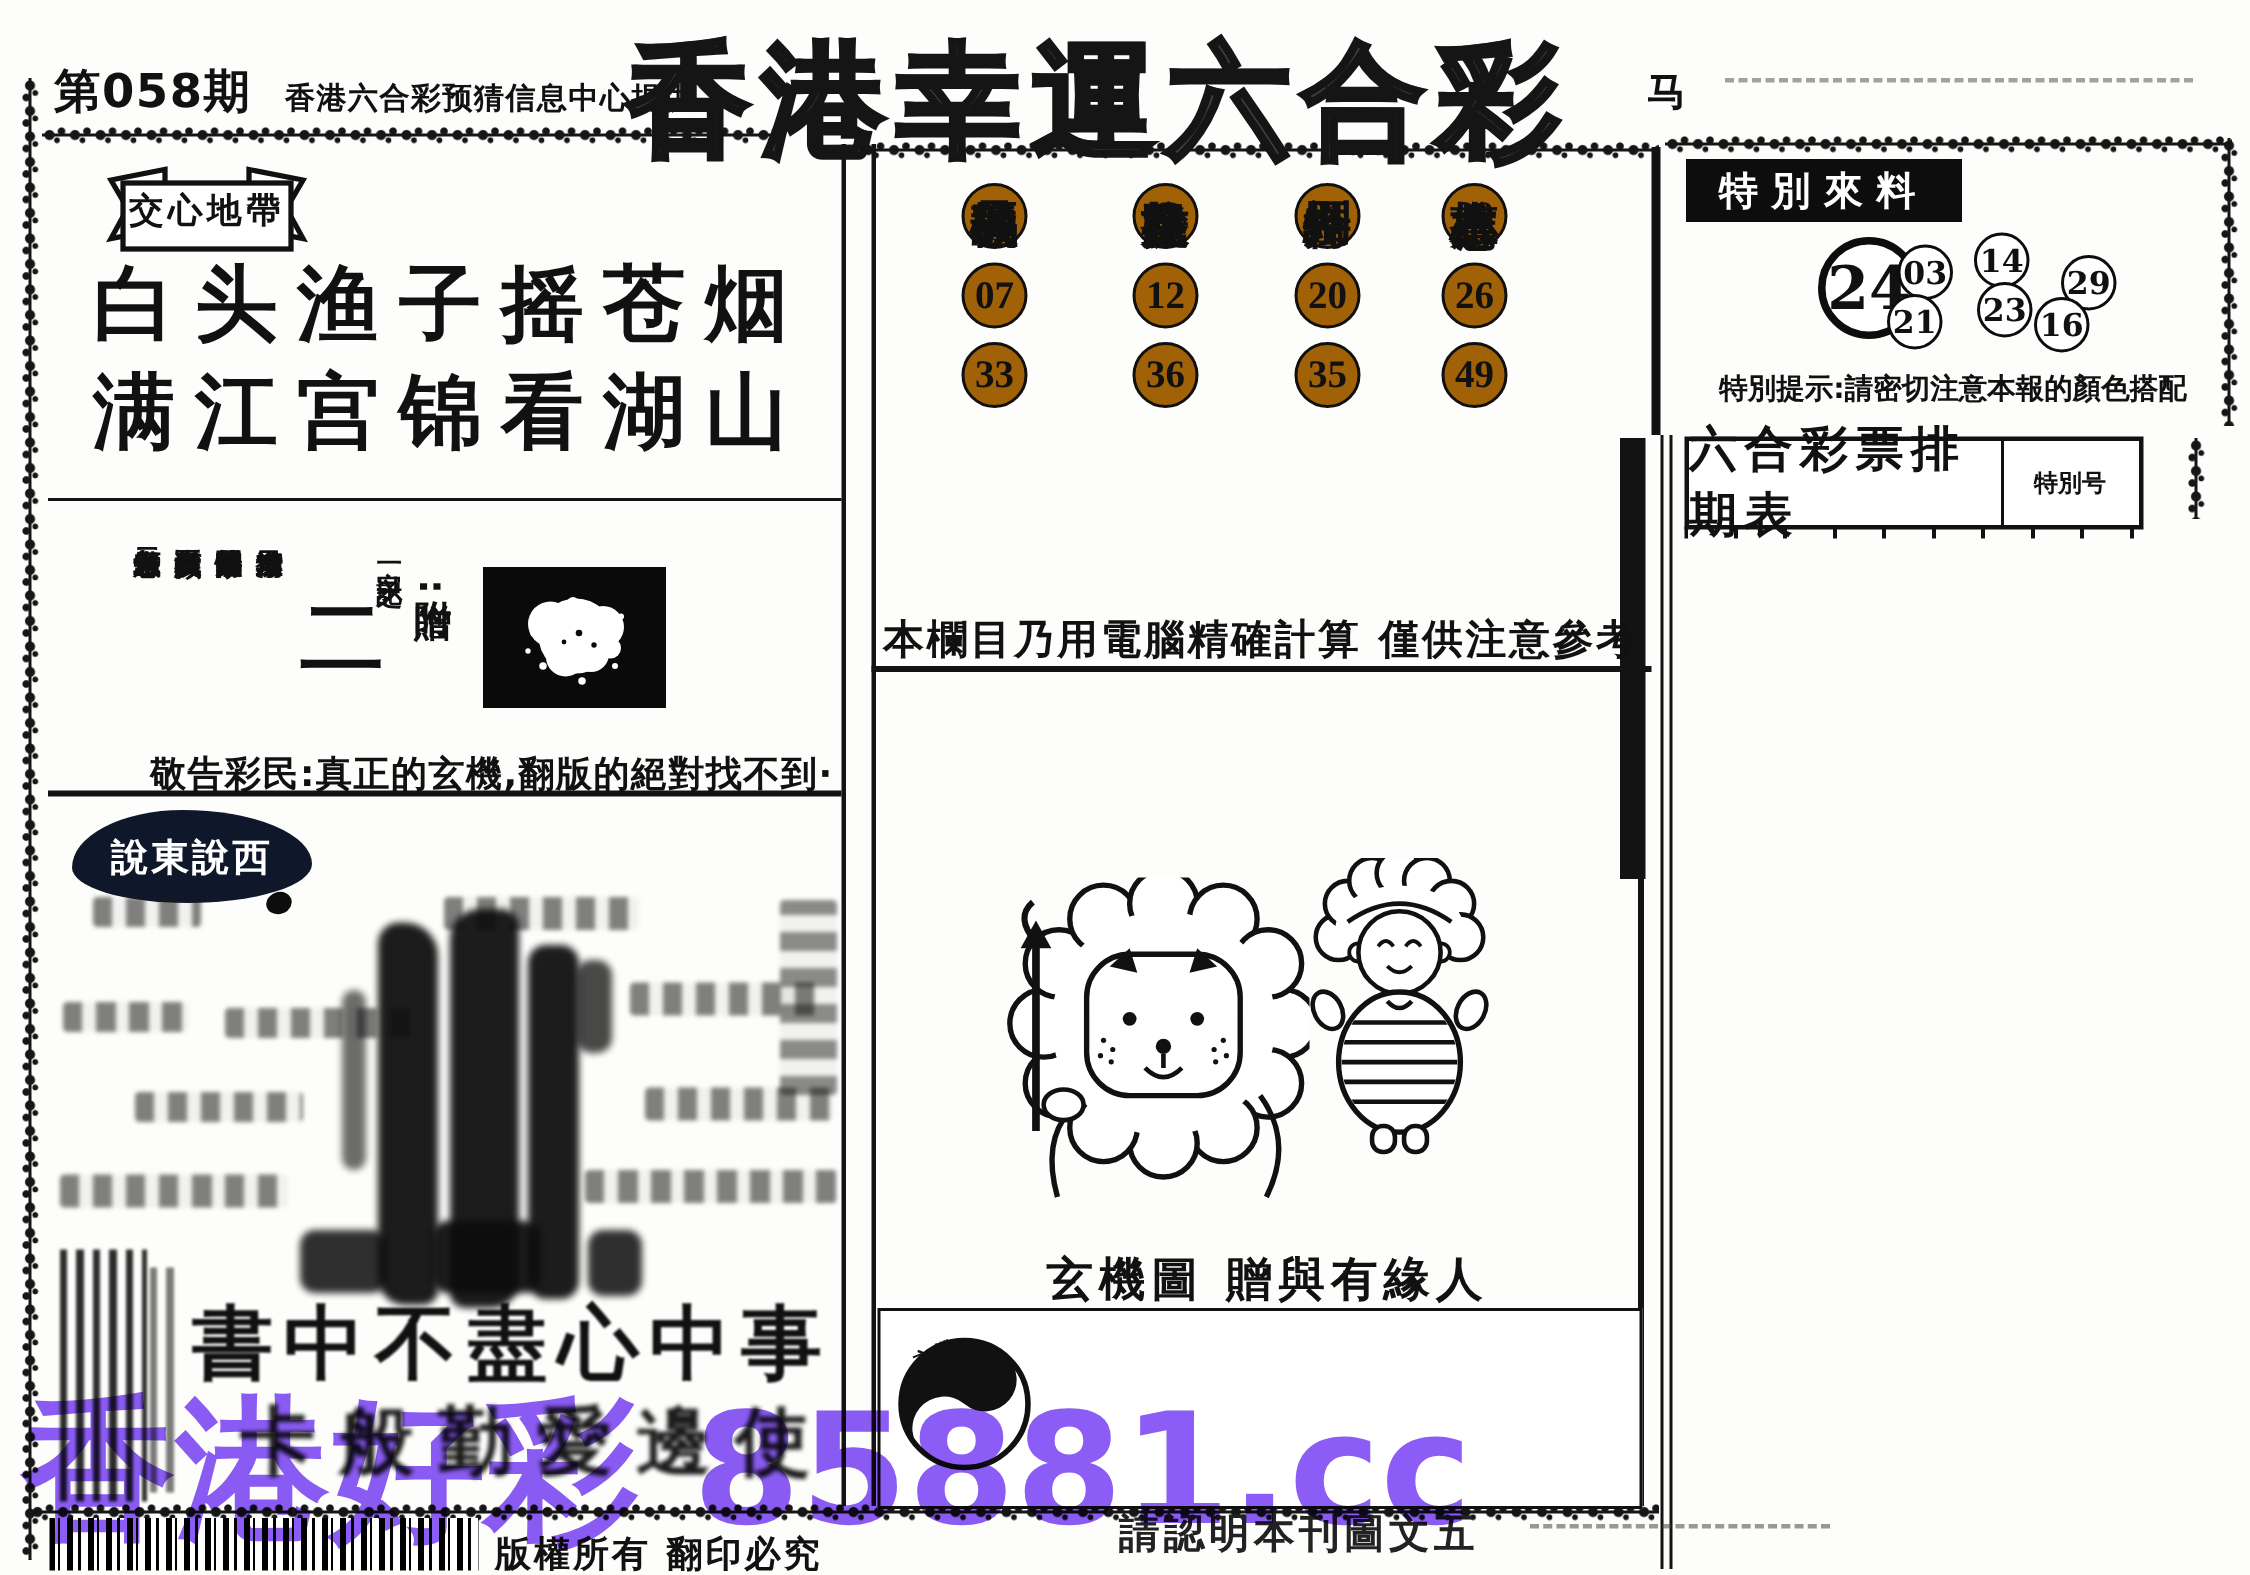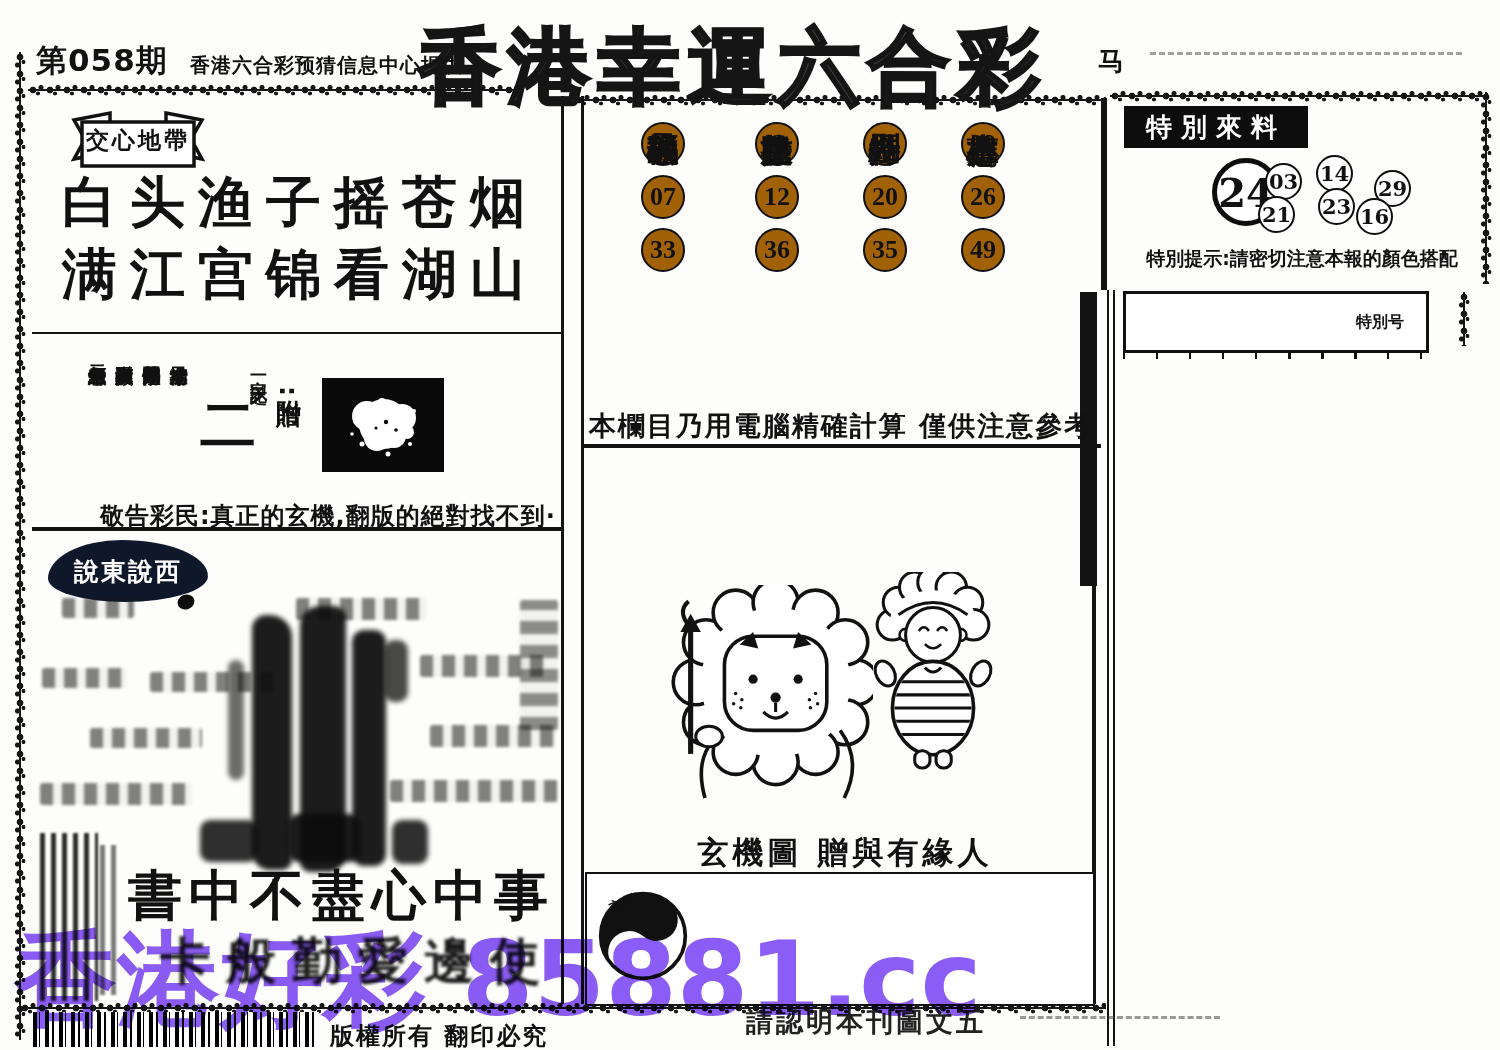--- a/index.html
+++ b/index.html
@@ -208,20 +208,21 @@
 <div class="snum big" style="left:1212px;top:158px;">24</div>
 <div class="snum small" style="left:1265px;top:163px;">03</div>
 <div class="snum small" style="left:1258px;top:196px;">21</div>
 <div class="snum small" style="left:1316px;top:155px;">14</div>
 <div class="snum small" style="left:1318px;top:188px;">23</div>
 <div class="snum small" style="left:1346px;top:170px;margin-left:28px;">29</div>
 <div class="snum small" style="left:1356px;top:198px;">16</div>
 <div class="abs special-tip">特別提示:請密切注意本報的顏色搭配</div>
 
 <div class="abs sched-box">
+  <div class="sched-title">六合彩票排期表</div>
   <div class="sched-label">特別号</div>
 </div>
 <div class="abs ticks"></div>
 
 <div class="abs bubble">
   <span>說東說西</span>
 </div>
 
 <div class="strip" style="left:62px;top:598px;width:72px;height:20px;"></div>
 <div class="strip" style="left:296px;top:598px;width:130px;height:22px;"></div>

